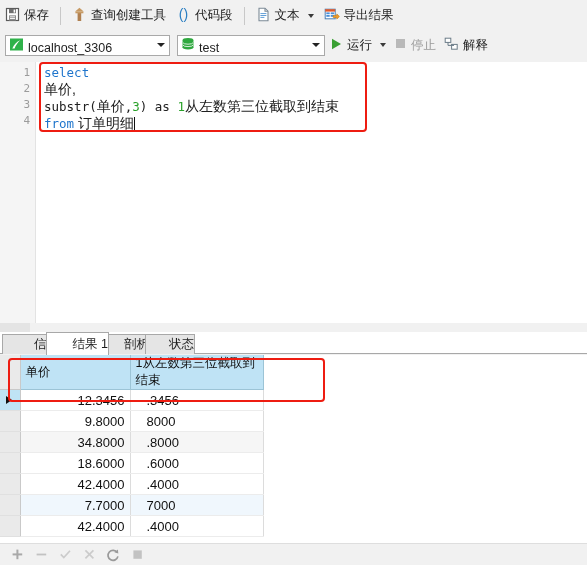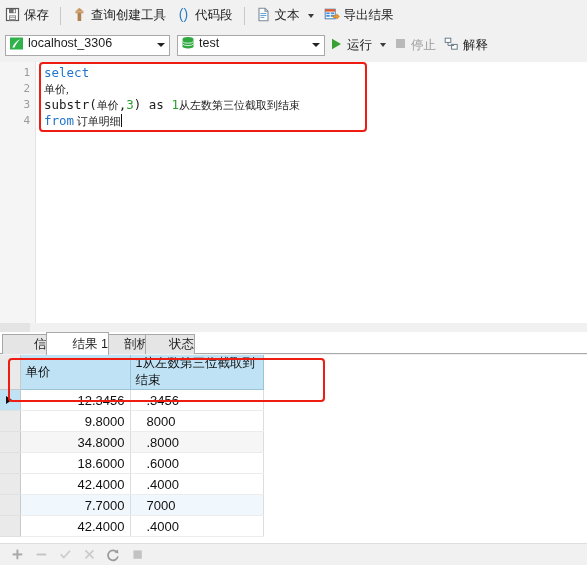--- a/index.html
+++ b/index.html
@@ -72,21 +72,21 @@
     display: flex;
     align-items: center;
     box-sizing: border-box;
     padding-left: 5px;
   }
   .combo {
     height: 21px;
     background: #ffffff;
     border: 1px solid #a9a9a9;
     display: flex;
-    align-items: flex-start;
+    align-items: flex-end;
     box-sizing: border-box;
     padding-left: 3px;
     position: relative;
   }
   .combo .val {
     font-size: 12.5px;
     color: #1d1d1d;
     margin-left: 4px;
     flex: 1;
     overflow: hidden;
@@ -149,21 +149,21 @@
     width: 520px;
     font-family: "DejaVu Sans Mono", "Liberation Mono", monospace;
     font-size: 12.5px;
     line-height: 16px;
     color: #202020;
     padding-top: 3px;
     white-space: pre;
   }
   .kw  { color: #1f75cc; }
   .num { color: #2aa12a; }
-  .cn  { font-family: Liberation Serif, serif; font-size: 11px; color:#202020; }
+  .cn  { font-family: Liberation Sans, sans-serif; font-size: 14px; color:#202020; }
   .caretbar {
     display:inline-block;
     width:1px; height:13px;
     background:#111;
     vertical-align:-2px;
   }
 
   .hl-box {
     position: absolute;
     border: 2.5px solid #ee1c11;

